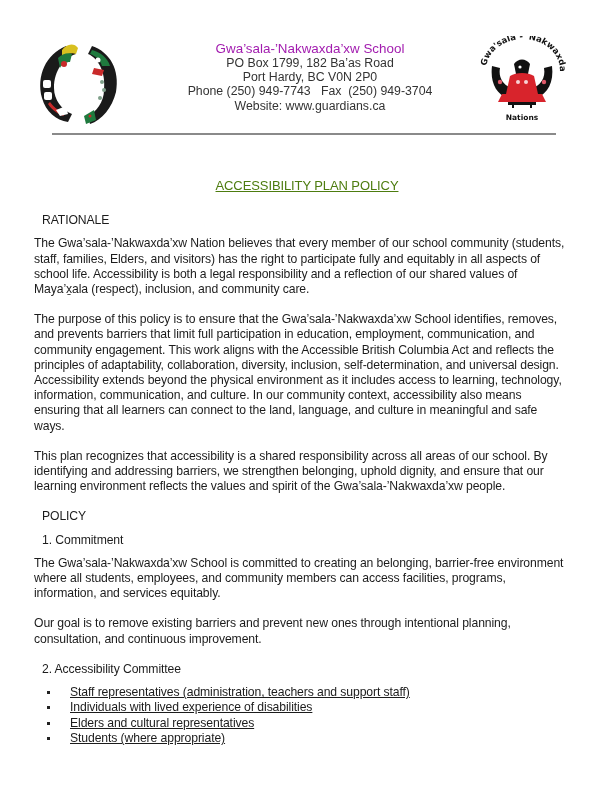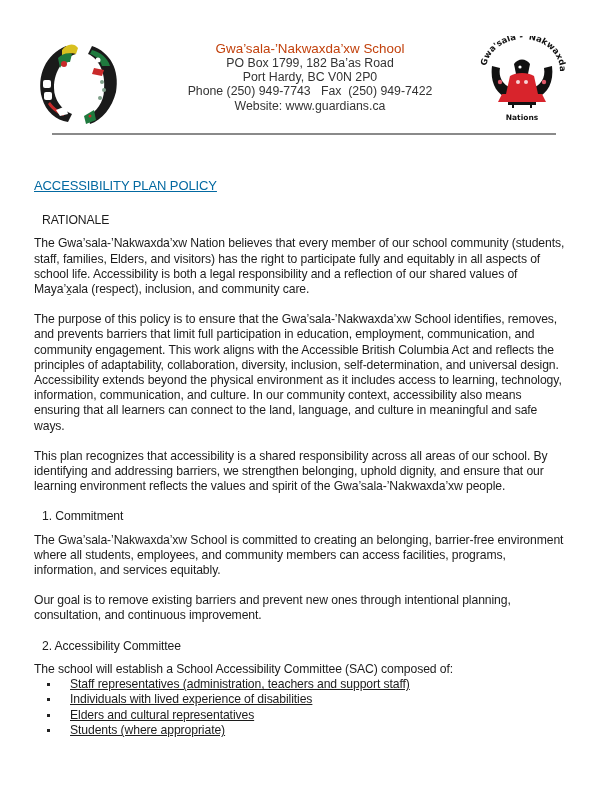--- a/index.html
+++ b/index.html
@@ -41,46 +41,47 @@
       top: 41px;
       width: 300px;
       text-align: center;
       color: #333;
       font-size: 12.3px;
       line-height: 14.2px;
     }
     .address .school-name {
       font-size: 13.4px;
       line-height: 15px;
-      color: #c2410c;
+      color: #a21caf;
     }
     .rule {
       position: absolute;
       left: 52px;
       top: 133px;
       width: 504px;
       height: 2px;
       background: #8a8a8a;
     }
     .doc {
       position: absolute;
       left: 34px;
       top: 178px;
       width: 546px;
       font-size: 12.2px;
       line-height: 15.2px;
       color: #1c1c1c;
       letter-spacing: -0.1px;
     }
     .doc-title {
+      text-align: center;
       text-decoration: underline;
       font-size: 13px;
       margin: 0 0 20px 0;
       padding-left: 0;
-      color: #0369a1;
+      color: #4d7c0f;
     }
     .heading {
       margin: 8px;
     }
     p {
       margin: 0 12px 15px 0;
     }
     ul.committee {
       list-style: none;
       margin: 0;
@@ -126,21 +127,21 @@
       <circle cx="68" cy="58" r="2" fill="#7fa08a"></circle>
       <path d="M52 76 L62 70 L64 80 L54 84 Z" fill="#1f7a3e"></path>
       <circle cx="58" cy="76" r="1.5" fill="#c92a2a"></circle>
     </svg>
   </div>
 
   <div class="address">
     <div class="school-name">Gwa’sala-’Nakwaxda’xw School</div>
     <div>PO Box 1799, 182 Ba’as Road</div>
     <div>Port Hardy, BC  V0N 2P0</div>
-    <div style="white-space:pre;">Phone (250) 949-7743   Fax  (250) 949-7422</div>
+    <div style="white-space:pre;">Phone (250) 949-7743   Fax  (250) 949-3704</div>
     <div>Website: www.guardians.ca</div>
   </div>
 
   <div class="logo-right">
     <svg width="96" height="90" viewBox="0 0 96 90">
       <defs>
         <path id="arcPath" d="M12 34 A36 30 0 0 1 86 34"></path>
       </defs>
       <text font-family="DejaVu Sans, sans-serif" font-size="8.5" font-weight="bold" fill="#111">
         <textPath href="#arcPath" startOffset="4" id="crest-arc">Gwa'sala - 'Nakwaxda'xw</textPath>
@@ -174,26 +175,26 @@
   <section>
     <div class="heading">RATIONALE</div>
     <p>
       <span>The Gwa’sala-’Nakwaxda’xw Nation believes that every member of our school community (students, staff, families, Elders, and visitors) has the right to participate fully and equitably in all aspects of school life. Accessibility is both a legal responsibility and a reflection of our shared values of Maya’x̱ala (respect), inclusion, and community care.</span>
     </p>
     <p>The purpose of this policy is to ensure that the Gwa’sala-’Nakwaxda’xw School identifies, removes, and prevents barriers that limit full participation in education, employment, communication, and community engagement. This work aligns with the Accessible British Columbia Act and reflects the principles of adaptability, collaboration, diversity, inclusion, self-determination, and universal design. Accessibility extends beyond the physical environment as it includes access to learning, technology, information, communication, and culture. In our community context, accessibility also means ensuring that all learners can connect to the land, language, and culture in meaningful and safe ways.</p>
     <p>This plan recognizes that accessibility is a shared responsibility across all areas of our school. By identifying and addressing barriers, we strengthen belonging, uphold dignity, and ensure that our learning environment reflects the values and spirit of the Gwa’sala-’Nakwaxda’xw people.</p>
   </section>
 
   <section>
+    <div class="heading">POLICY</div>
     <div class="heading">1. Commitment</div>
     <p>The Gwa’sala-’Nakwaxda’xw School is committed to creating an belonging, barrier-free environment where all students, employees, and community members can access facilities, programs, information, and services equitably.</p>
     <p>Our goal is to remove existing barriers and prevent new ones through intentional planning, consultation, and continuous improvement.</p>
 
     <div class="heading">2. Accessibility Committee</div>
-    <div>The school will establish a School Accessibility Committee (SAC) composed of:</div>
     <ul class="committee">
       <li><span class="bullet"></span><span>Staff representatives (administration, teachers and support staff)</span></li>
       <li><span class="bullet"></span><span>Individuals with lived experience of disabilities</span></li>
       <li><span class="bullet"></span><span>Elders and cultural representatives</span></li>
       <li><span class="bullet"></span><span>Students (where appropriate)</span></li>
     </ul>
   </section>
 </div>
 
 </body></html>

